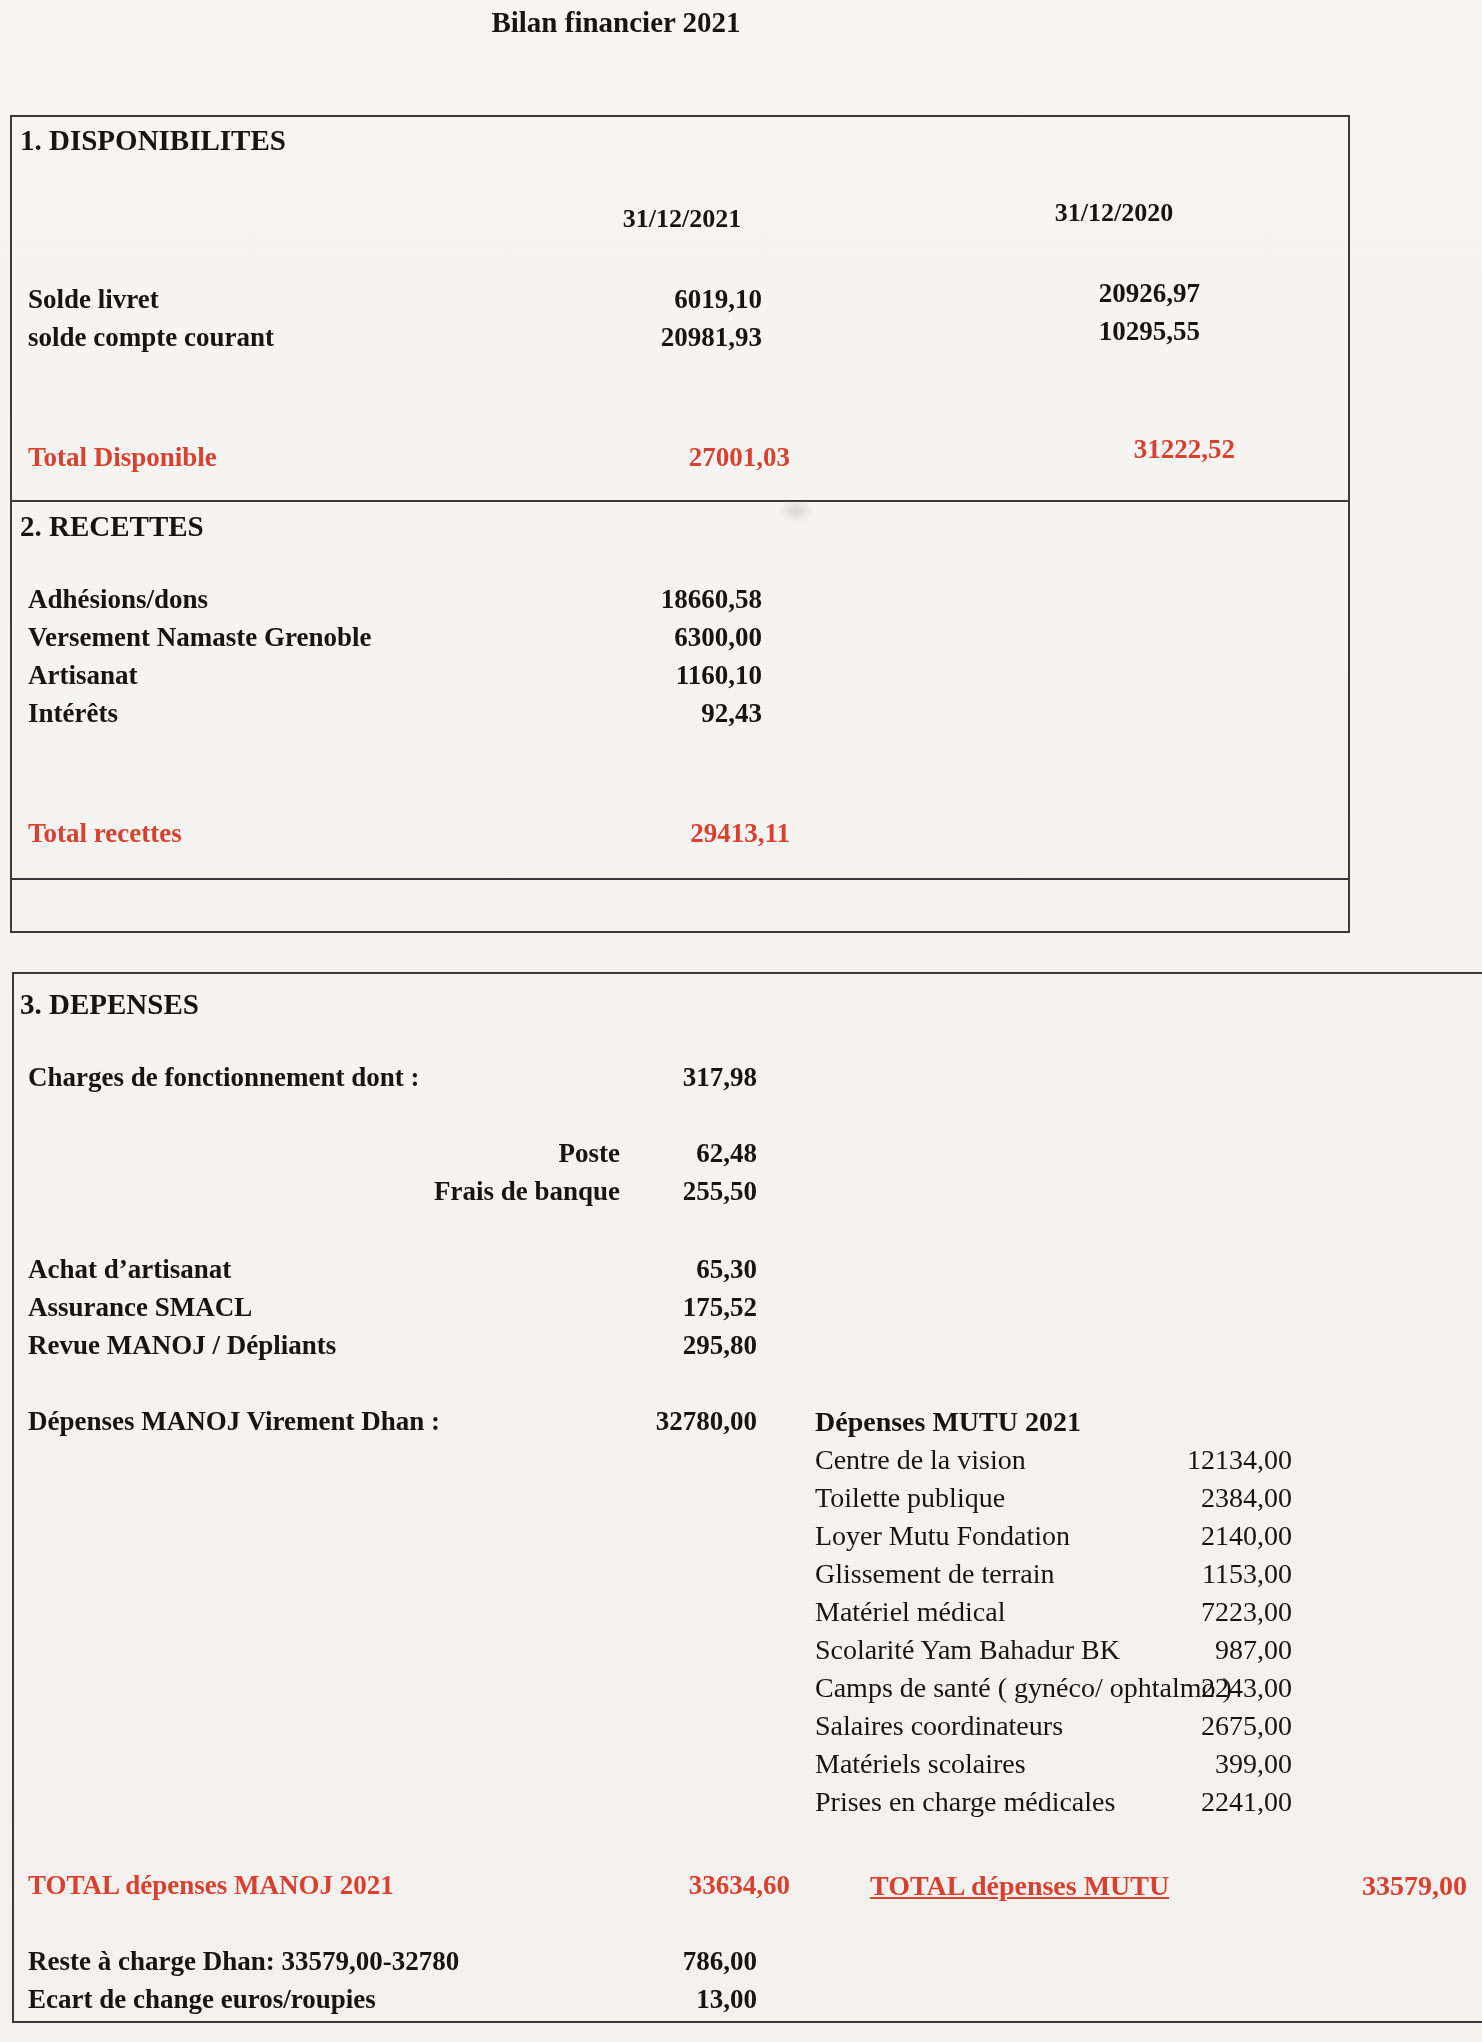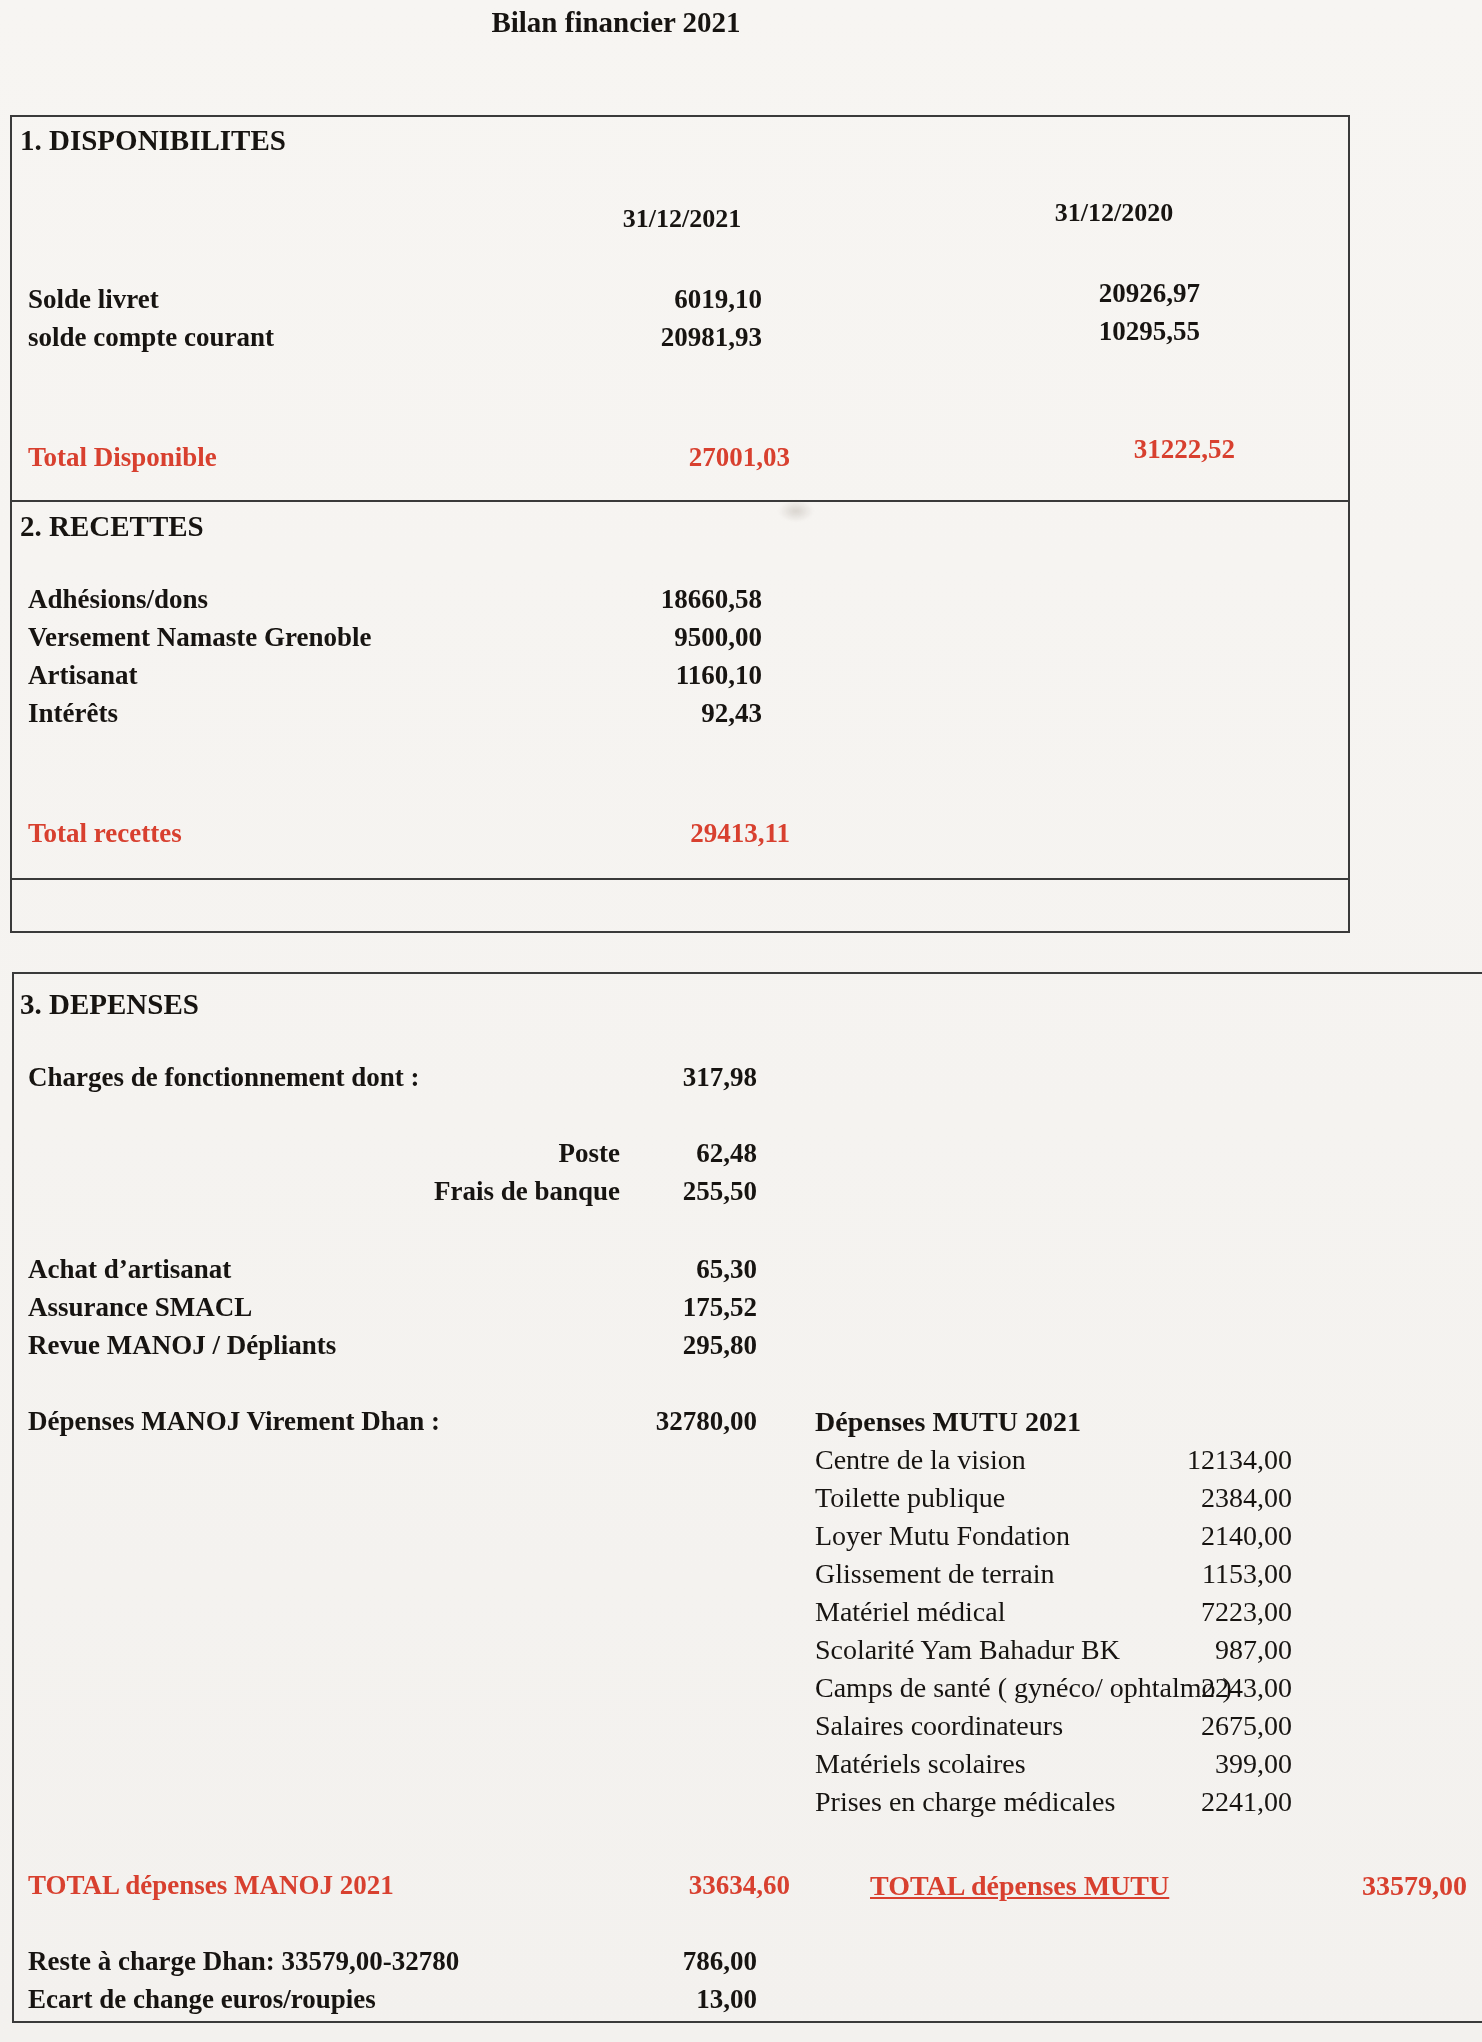--- a/index.html
+++ b/index.html
@@ -72,21 +72,21 @@
   </div>
 
   <div class="heading" style="top:510px;">2. RECETTES</div>
 
   <div class="row" style="top:584px;">
     <span class="lbl">Adhésions/dons</span>
     <span class="num c1">18660,58</span>
   </div>
   <div class="row" style="top:622px;text-decoration:underline;">
     <span class="lbl">Versement Namaste Grenoble</span>
-    <span class="num c1">9500,00</span>
+    <span class="num c1">6300,00</span>
   </div>
   <div class="row" style="top:660px;">
     <span class="lbl">Artisanat</span>
     <span class="num c1">1160,10</span>
   </div>
   <div class="row" style="top:698px;">
     <span class="lbl">Intérêts</span>
     <span class="num c1">92,43</span>
   </div>
 

